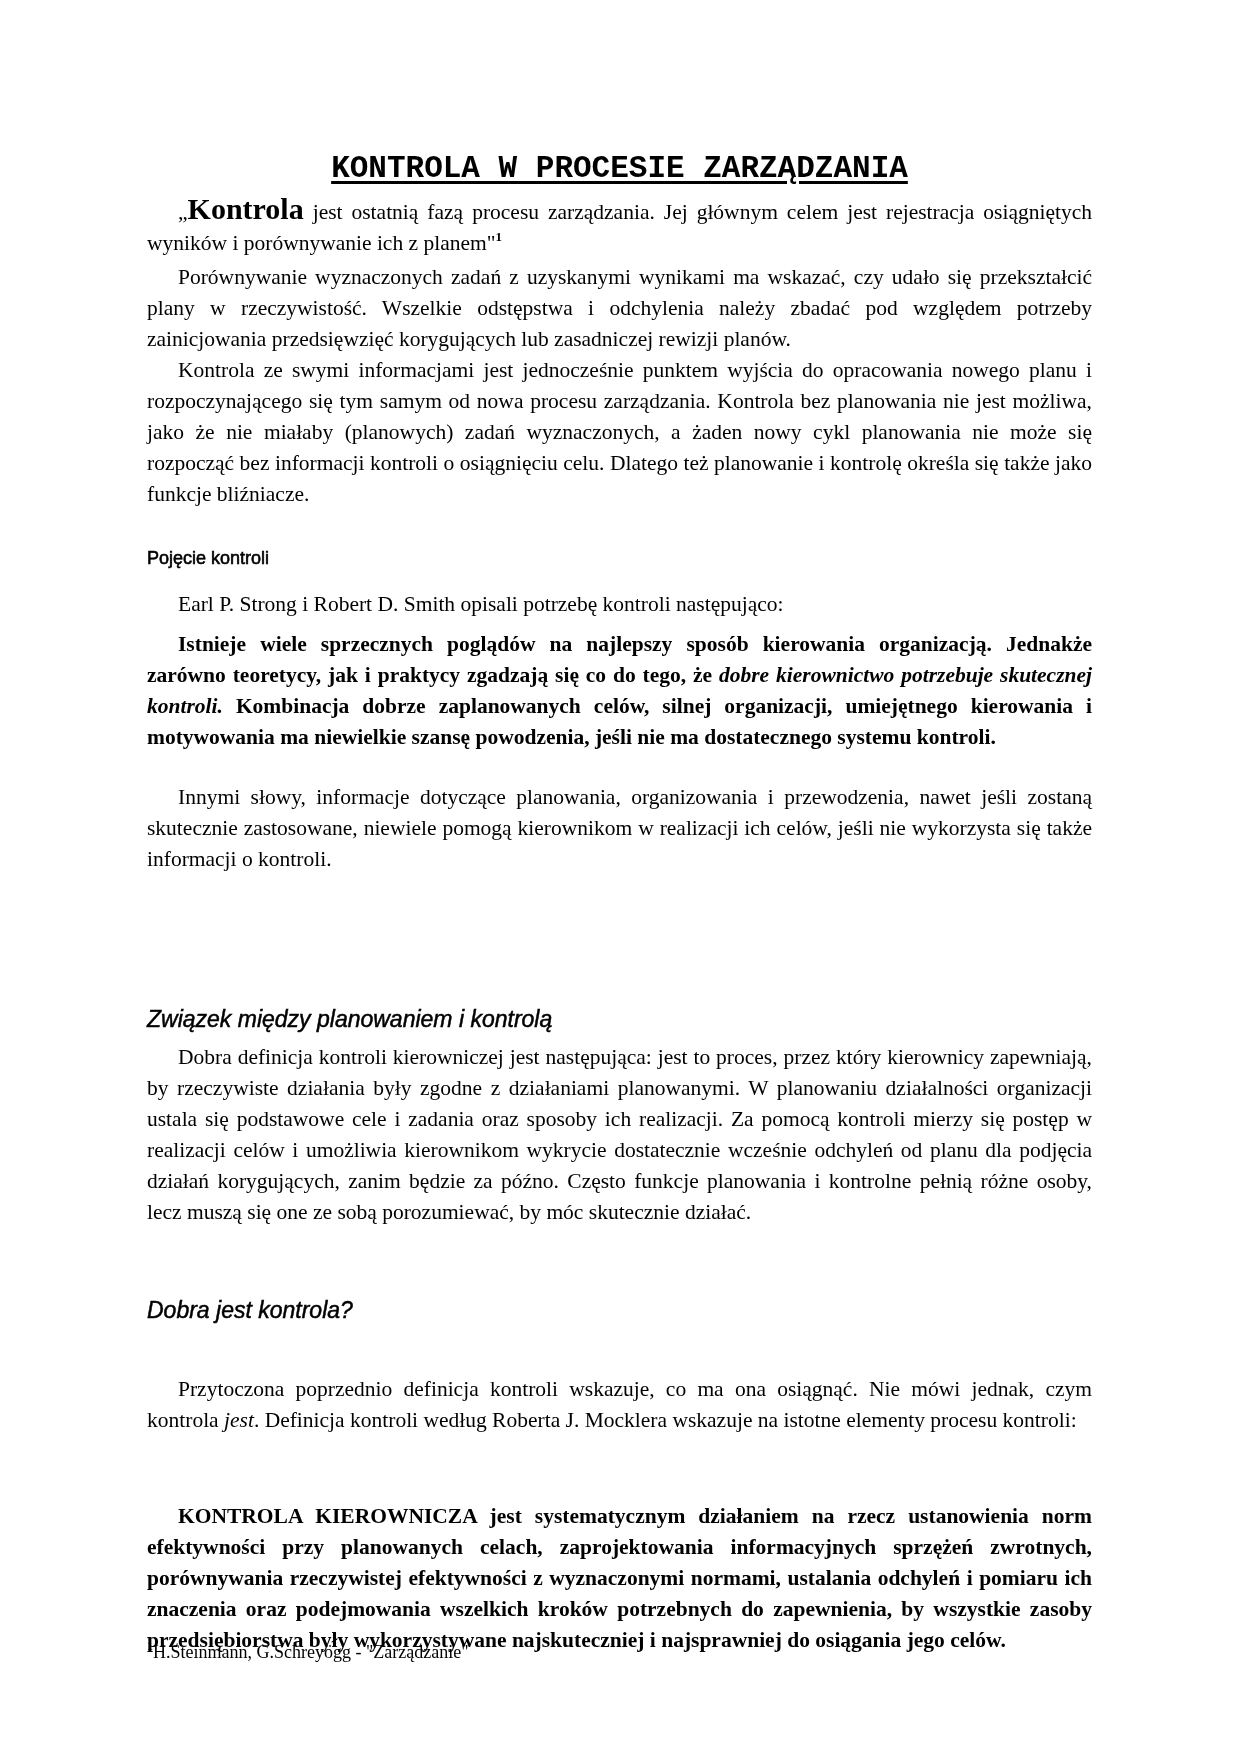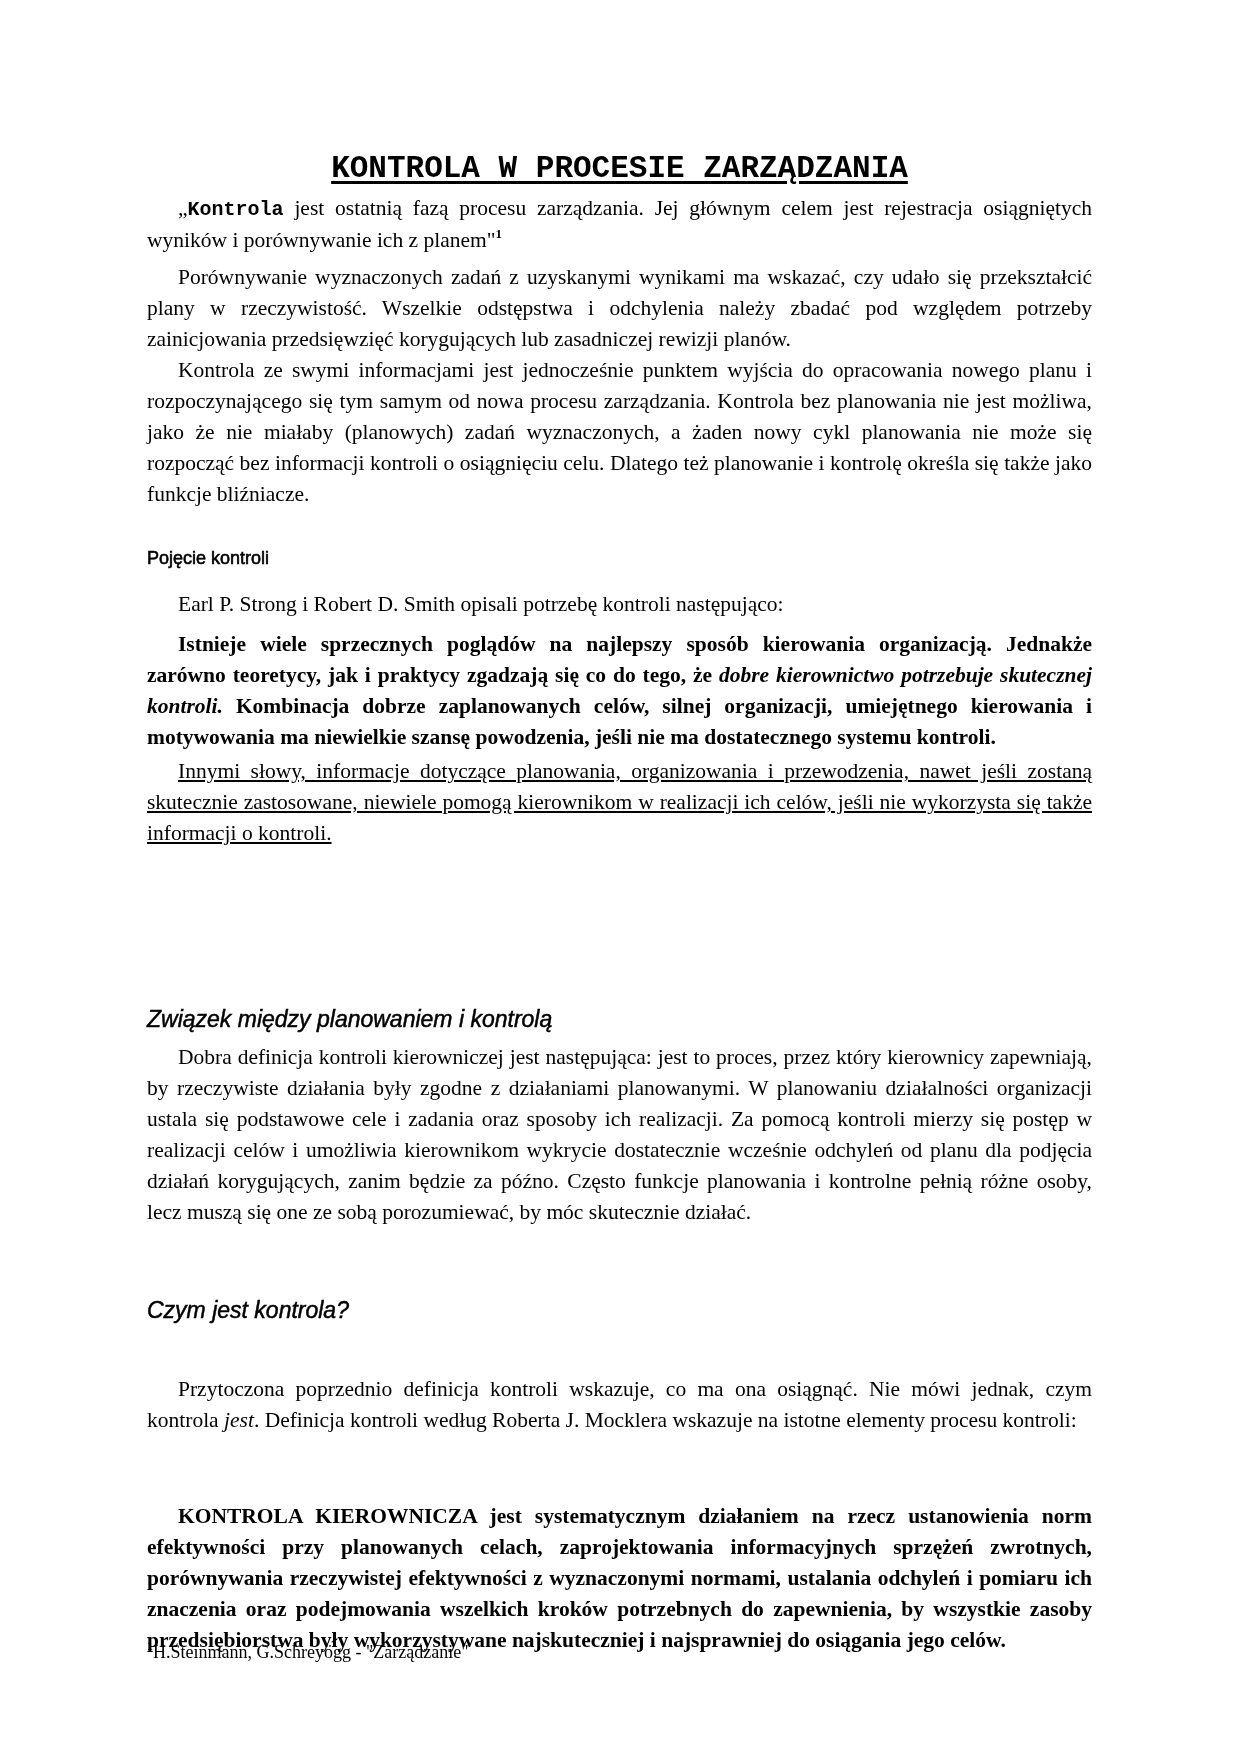--- a/index.html
+++ b/index.html
@@ -43,22 +43,21 @@
       width: 945px;
       font-size: 21.5px;
       line-height: 31px;
       text-align: justify;
       text-indent: 31px;
       margin: 0;
     }
     .para.bold { font-weight: bold; }
     .para .big-bold {
       font-weight: bold;
-      font-size: 20px;
-      font-family: Liberation Mono, monospace;
+      font-size: 30px;
     }
     .para sup {
       font-size: 13px;
       font-weight: bold;
       vertical-align: 9px;
       line-height: 0;
     }
     .h2 {
       position: absolute;
       left: 0;
@@ -111,27 +110,27 @@
   <p class="para" style="top:355px;">Kontrola ze swymi informacjami jest jednocześnie punktem wyjścia do opracowania nowego planu i rozpoczynającego się tym samym od nowa procesu zarządzania. Kontrola bez planowania nie jest możliwa, jako że nie miałaby (planowych) zadań wyznaczonych, a żaden nowy cykl planowania nie może się rozpocząć bez informacji kontroli o osiągnięciu celu. Dlatego też planowanie i kontrolę określa się także jako funkcje bliźniacze.</p>
 
   <h2 class="h2" style="top:548px;">Pojęcie kontroli</h2>
 
   <p class="para" style="top:589px;">Earl P. Strong i Robert D. Smith opisali potrzebę kontroli następująco:</p>
 
   <p class="para bold" style="top:629px;">
     <span>Istnieje wiele sprzecznych poglądów na najlepszy sposób kierowania organizacją. Jednakże zarówno teoretycy, jak i praktycy zgadzają się co do tego, że </span><em>dobre kierownictwo potrzebuje skutecznej kontroli.</em><span> Kombinacja dobrze zaplanowanych celów, silnej organizacji, umiejętnego kierowania i motywowania ma niewielkie szansę powodzenia, jeśli nie ma dostatecznego systemu kontroli.</span>
   </p>
 
-  <p class="para" style="top:756px;text-decoration:underline;">Innymi słowy, informacje dotyczące planowania, organizowania i przewodzenia, nawet jeśli zostaną skutecznie zastosowane, niewiele pomogą kierownikom w realizacji ich celów, jeśli nie wykorzysta się także informacji o kontroli.</p>
+  <p class="para" style="top:782px;">Innymi słowy, informacje dotyczące planowania, organizowania i przewodzenia, nawet jeśli zostaną skutecznie zastosowane, niewiele pomogą kierownikom w realizacji ich celów, jeśli nie wykorzysta się także informacji o kontroli.</p>
 
   <h3 class="h3" style="top:1006px;">Związek między planowaniem i kontrolą</h3>
 
   <p class="para" style="top:1042px;">Dobra definicja kontroli kierowniczej jest następująca: jest to proces, przez który kierownicy zapewniają, by rzeczywiste działania były zgodne z działaniami planowanymi. W planowaniu działalności organizacji ustala się podstawowe cele i zadania oraz sposoby ich realizacji. Za pomocą kontroli mierzy się postęp w realizacji celów i umożliwia kierownikom wykrycie dostatecznie wcześnie odchyleń od planu dla podjęcia działań korygujących, zanim będzie za późno. Często funkcje planowania i kontrolne pełnią różne osoby, lecz muszą się one ze sobą porozumiewać, by móc skutecznie działać.</p>
 
-  <h3 class="h3" style="top:1297px;">Czym jest kontrola?</h3>
+  <h3 class="h3" style="top:1297px;">Dobra jest kontrola?</h3>
 
   <p class="para" style="top:1330px;margin-top:44px;">
     <span>Przytoczona poprzednio definicja kontroli wskazuje, co ma ona osiągnąć. Nie mówi jednak, czym kontrola </span><em>jest</em><span>. Definicja kontroli według Roberta J. Mocklera wskazuje na istotne elementy procesu kontroli:</span>
   </p>
 
   <p class="para bold" style="top:1501px;">
     <span>KONTROLA KIEROWNICZA</span><span> jest systematycznym działaniem na rzecz ustanowienia norm efektywności przy planowanych celach, zaprojektowania informacyjnych sprzężeń zwrotnych, porównywania rzeczywistej efektywności z wyznaczonymi normami, ustalania odchyleń i pomiaru ich znaczenia oraz podejmowania wszelkich kroków potrzebnych do zapewnienia, by wszystkie zasoby przedsiębiorstwa były wykorzystywane najskuteczniej i najsprawniej do osiągania jego celów.</span>
   </p>
 
   <p class="footnote">

